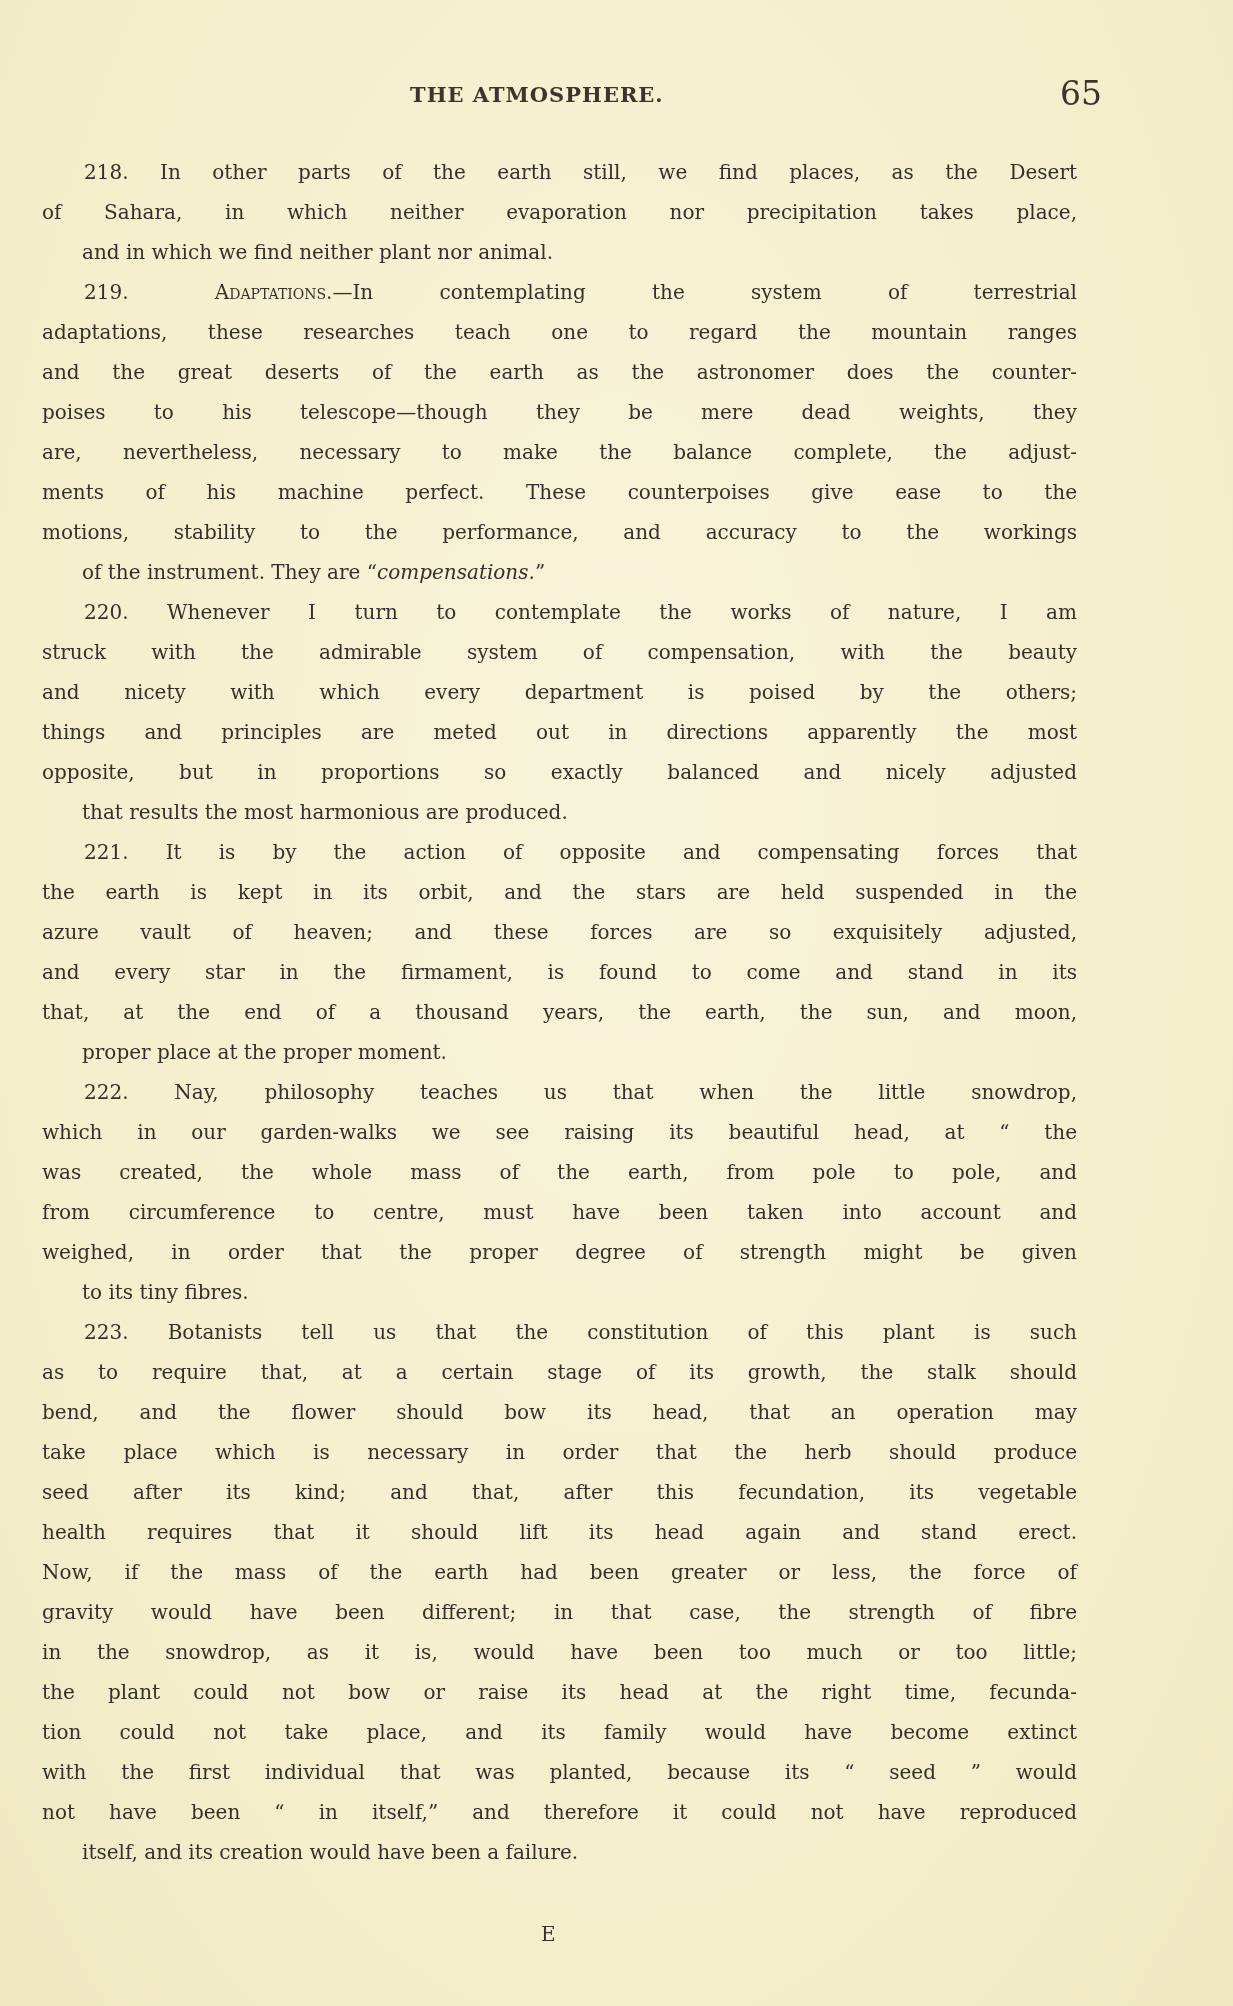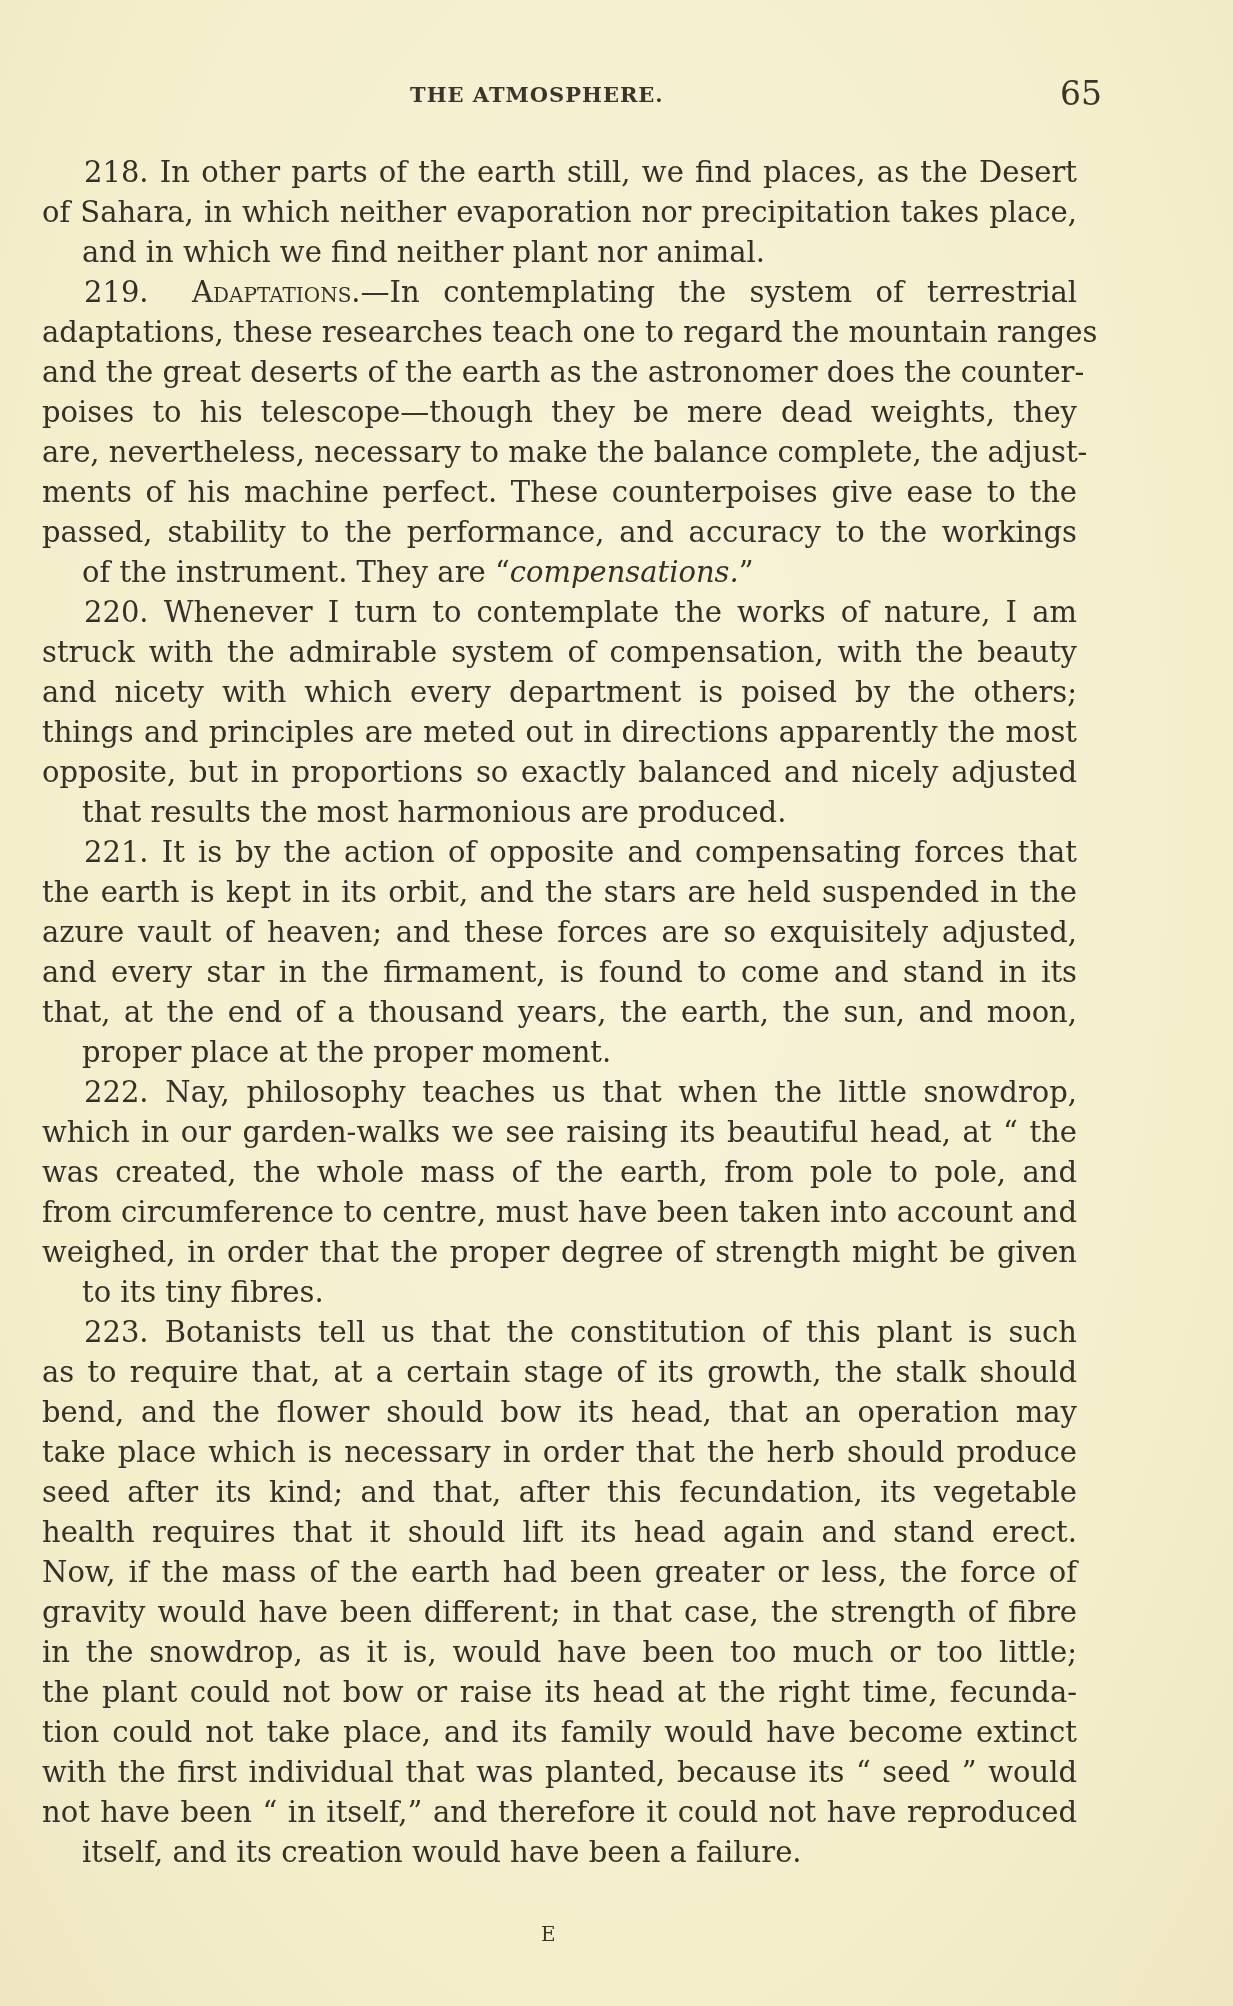--- a/index.html
+++ b/index.html
@@ -24,21 +24,21 @@
     .page-number {
       position: absolute; left: 1040px; top: 0px;
       font-size: 33px; color: #3a352d; margin-left: 20px;
     }
     .text-block {
       position: absolute; left: 42px; top: 152px; width: 1035px;
     }
     .line {
       display: block;
       height: 40px; line-height: 40px;
-      font-size: 29px;
+      font-size: 20px;
       text-align: justify;
       text-align-last: justify;
       white-space: nowrap;
       overflow: visible;
     }
     .line.last { text-align-last: left; margin-left: 40px; }
     .line.indent { padding-left: 42px; }
     .smallcaps { font-variant: small-caps; margin-left: 20px; }
     .ital { font-style: italic; }
     .signature {
@@ -89,21 +89,21 @@
       <div class="line">
           <span class="justify-wrap">poises to his telescope—though they be mere dead weights, they</span>
         </div>
       <div class="line">
           <span class="justify-wrap">are, nevertheless, necessary to make the balance complete, the adjust-</span>
         </div>
       <div class="line">
           <span class="justify-wrap">ments of his machine perfect.  These counterpoises give ease to the</span>
         </div>
       <div class="line">
-          <span class="justify-wrap">passed, stability to the performance, and accuracy to the workings</span>
+          <span class="justify-wrap">motions, stability to the performance, and accuracy to the workings</span>
         </div>
       <div class="line last">
           <span class="justify-wrap"><span>of the instrument.  They are “</span><span class="ital">compensations.</span><span>”</span></span>
         </div>
     </div>
 
     <div>
       <div class="line indent">
           <span class="justify-wrap"><span>220.</span> <span>Whenever I turn to contemplate the works of nature, I am</span></span>
         </div>

